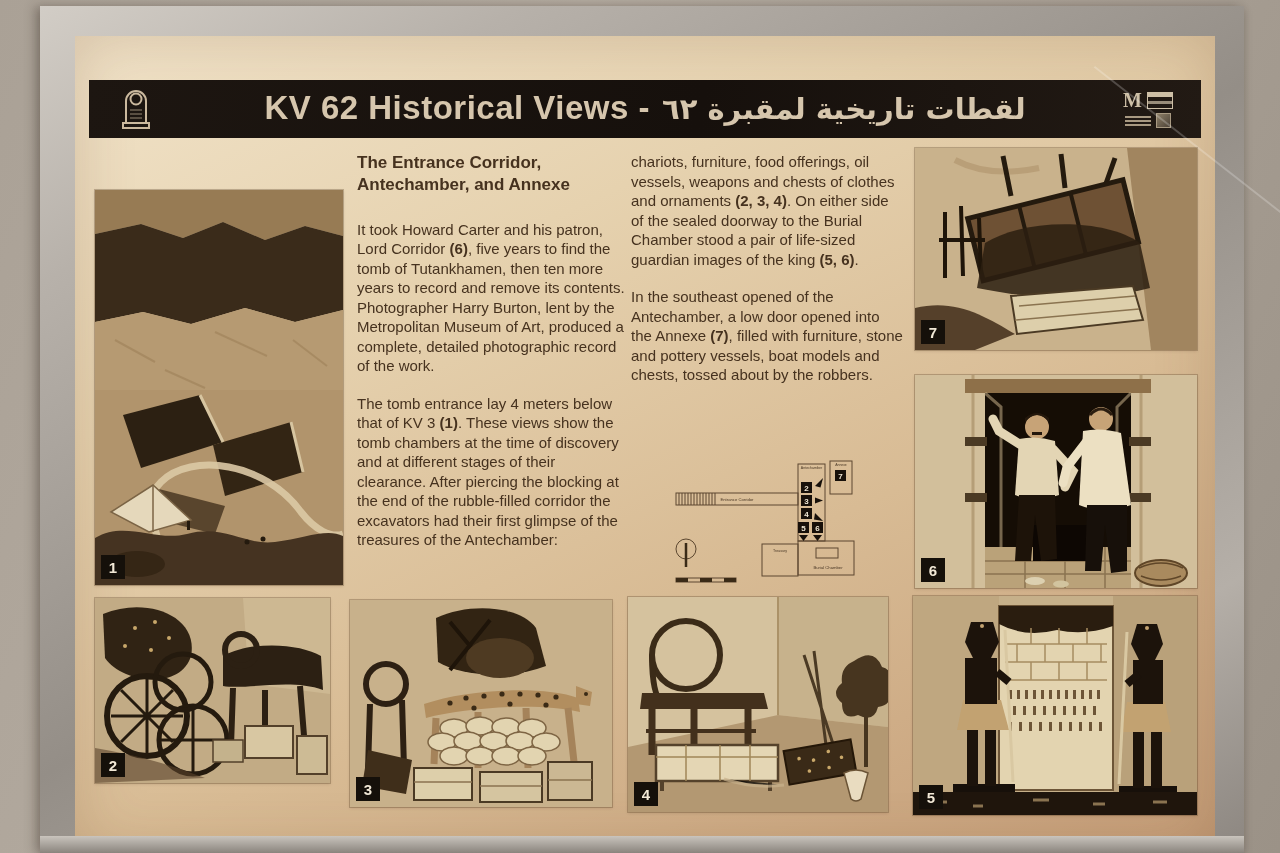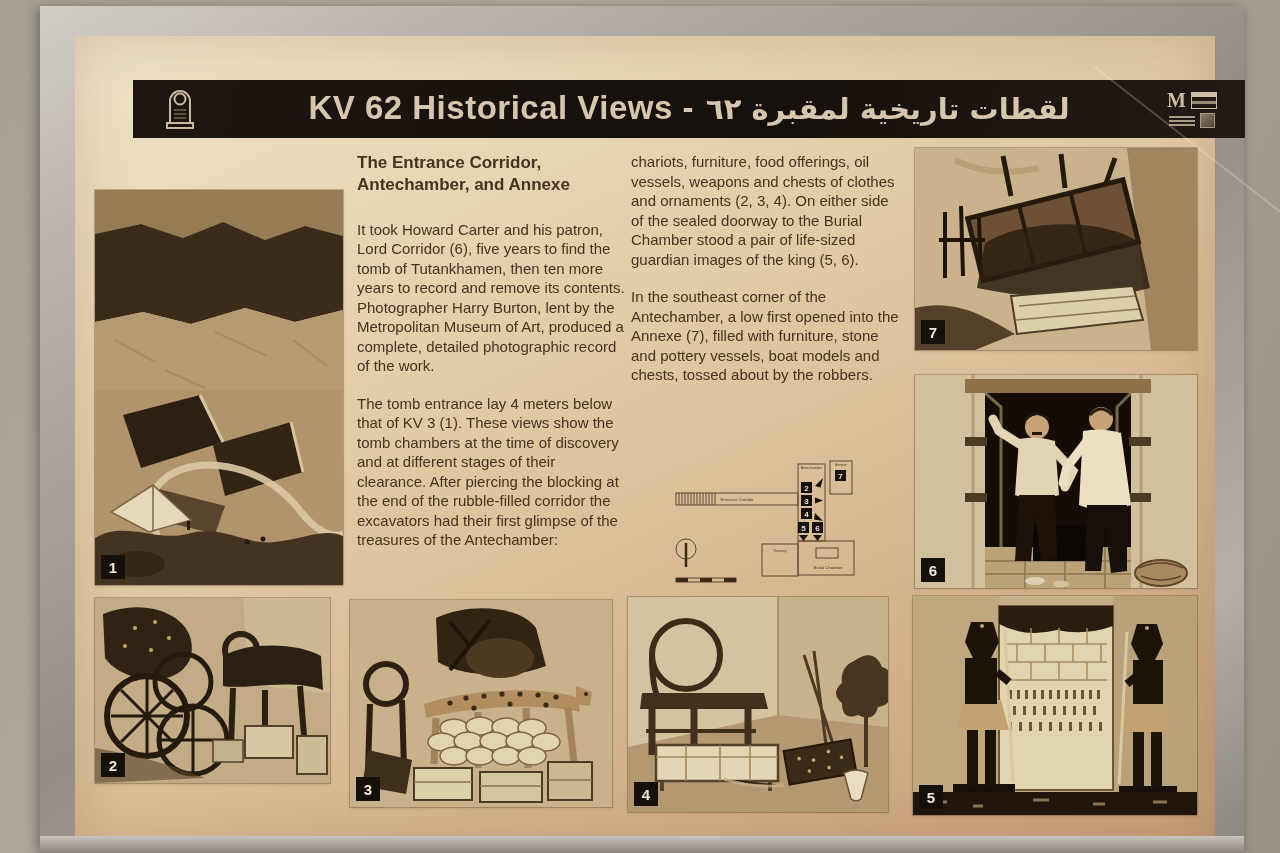--- a/index.html
+++ b/index.html
@@ -10,21 +10,21 @@
   #frame{position:absolute;left:40px;top:6px;width:1204px;height:847px;
          background:linear-gradient(150deg,#d2cdc6 0%,#b7b1aa 18%,#948e87 50%,#b5afa8 82%,#8c8680 100%);
          box-shadow:-6px 0 10px rgba(50,40,30,.25), 0 4px 8px rgba(50,40,30,.25);}
   #frame-bottom{position:absolute;left:40px;top:836px;width:1204px;height:17px;
          background:linear-gradient(180deg,#c9c4bd,#8a847d);}
   #panel{position:absolute;left:75px;top:36px;width:1140px;height:817px;
          background:linear-gradient(155deg,#f1e3c9 0%,#e6d2af 30%,#d8bb94 62%,#c49c77 100%);
          box-shadow:inset 0 0 60px rgba(110,70,35,.22);}
   
   #titlebar{position:absolute;left:14px;top:44px;width:1112px;height:58px;
-            background:linear-gradient(100deg,#1d1611 0%,#16100c 55%,#221a14 100%);margin-left:44px;}
+            background:linear-gradient(100deg,#1d1611 0%,#16100c 55%,#221a14 100%);}
   .title-wrap{position:absolute;left:0;right:0;top:50%;transform:translateY(-52%);
               text-align:center;white-space:nowrap;}
   .title-en{font-size:33px;font-weight:bold;color:#d6c6ad;letter-spacing:.5px;}
   .title-ar{font-size:29px;font-weight:bold;color:#d6c6ad;
             font-family:"DejaVu Sans",sans-serif;margin-left:12px;}
   #stela{position:absolute;left:32px;top:50%;transform:translateY(-50%);}
   #logos{position:absolute;right:28px;top:50%;transform:translateY(-50%);
          display:flex;flex-direction:column;align-items:center;gap:3px;}
   .logo-row{display:flex;align-items:center;gap:5px;}
   .logo-m{font-family:"Liberation Serif",serif;font-size:20px;font-weight:bold;color:#cdbfa6;line-height:1;}
@@ -32,21 +32,21 @@
   .logo-flag i{position:absolute;left:0;right:0;height:4px;background:#cdbfa6;display:block;}
   .logo-flag i.b{top:8px;height:3px;opacity:.7;}
   .logo-lines{display:inline-flex;flex-direction:column;gap:2px;}
   .logo-lines i{width:26px;height:2px;background:#a99a82;display:block;}
   .logo-sq{width:13px;height:13px;border:1px solid #a99a82;display:inline-block;
            background:linear-gradient(135deg,#8d7f68 0%,#4c4236 100%);}
   
   .col{position:absolute;color:#46321f;}
   .col h3{font-size:17px;line-height:1.28;font-weight:bold;margin:0 0 24px 0;}
   .col p{font-size:15px;line-height:1.3;margin:0 0 18px 0;font-weight:normal;}
-  .col strong{font-weight:normal;}
+  .col strong{font-weight:bold;}
   
   figure.photo{position:absolute;margin:0;background:#c9b28c;
                outline:1px solid rgba(90,65,40,.3);box-shadow:0 1px 3px rgba(80,55,30,.2);}
   figure.photo svg{display:block;width:100%;height:100%;}
   .badge{position:absolute;left:6px;bottom:6px;width:24px;height:24px;background:#15100a;
          color:#f1e8d6;font-size:15px;font-weight:bold;display:flex;align-items:center;
          justify-content:center;}
   
   #plan{position:absolute;left:595px;top:420px;width:190px;height:135px;}
   #plan svg{display:block;width:100%;height:100%;}
@@ -118,21 +118,21 @@
     </figure>
 
     <div class="col" style="left:282px;top:116px;width:268px;">
       <h3>The Entrance Corridor, Antechamber, and Annexe</h3>
       <p><span>It took Howard Carter and his patron, Lord Corridor </span><strong>(6)</strong><span>, five years to find the tomb of Tutankhamen, then ten more years to record and remove its contents. Photographer Harry Burton, lent by the Metropolitan Museum of Art, produced a complete, detailed photographic record of the work.</span></p>
       <p><span>The tomb entrance lay 4 meters below that of KV 3 </span><strong>(1)</strong><span>. These views show the tomb chambers at the time of discovery and at different stages of their clearance. After piercing the blocking at the end of the rubble-filled corridor the excavators had their first glimpse of the treasures of the Antechamber:</span></p>
     </div>
 
     <div class="col" style="left:556px;top:116px;width:272px;">
       <p><span>chariots, furniture, food offerings, oil vessels, weapons and chests of clothes and ornaments </span><strong>(2, 3, 4)</strong><span>. On either side of the sealed doorway to the Burial Chamber stood a pair of life-sized guardian images of the king </span><strong>(5, 6)</strong><span>.</span></p>
-      <p><span>In the southeast corner of the Antechamber, a low first opened into the Annexe </span><strong>(7)</strong><span>, filled with furniture, stone and pottery vessels, boat models and chests, tossed about by the robbers.</span></p>
+      <p><span>In the southeast opened of the Antechamber, a low door opened into the Annexe </span><strong>(7)</strong><span>, filled with furniture, stone and pottery vessels, boat models and chests, tossed about by the robbers.</span></p>
     </div>
 
     <figure id="plan" class="photo" style="background:transparent;outline:none;box-shadow:none;">
       <svg viewBox="0 0 190 135">
         <g fill="none" stroke="#5c4730" stroke-width="1">
           <rect x="6" y="37" width="122" height="12"></rect>
           <path d="M9,37 v12 M12,37 v12 M15,37 v12 M18,37 v12 M21,37 v12 M24,37 v12 M27,37 v12 M30,37 v12 M33,37 v12 M36,37 v12 M39,37 v12 M42,37 v12 M45,37 v12"></path>
           <rect x="128" y="8" width="27" height="77"></rect>
           <rect x="160" y="5" width="22" height="33"></rect>
           <rect x="128" y="85" width="56" height="34"></rect>

